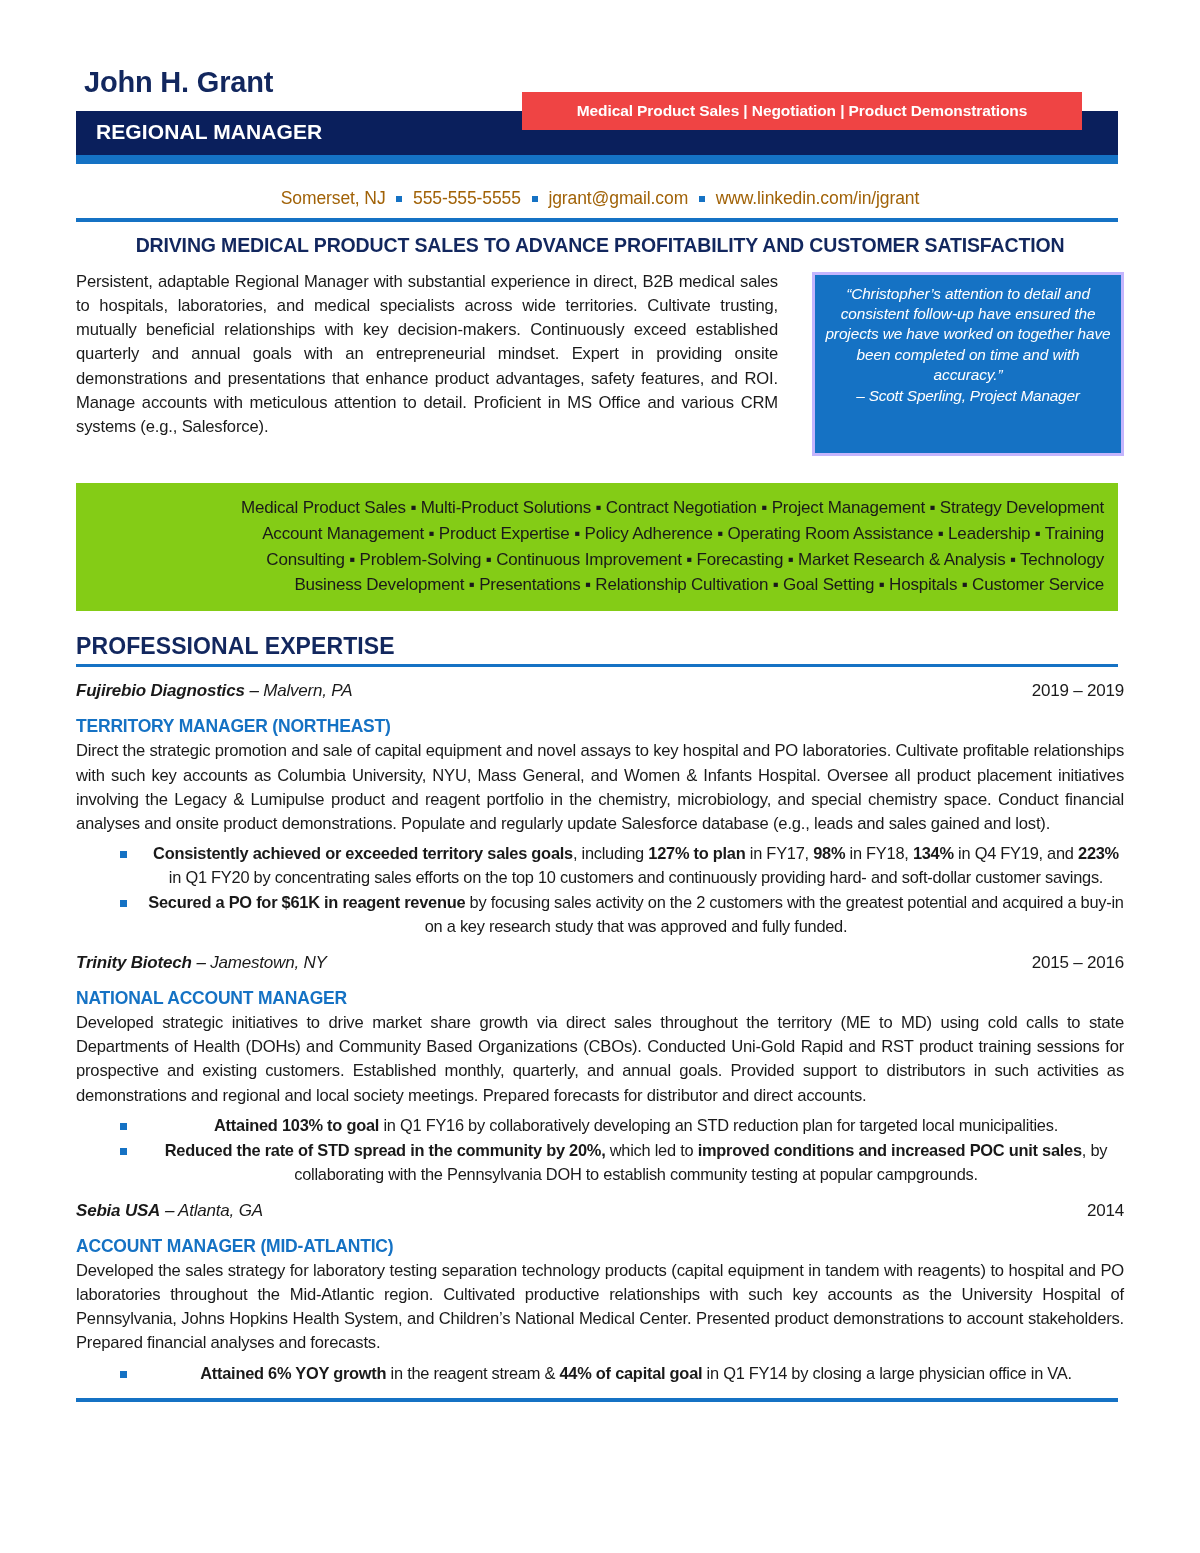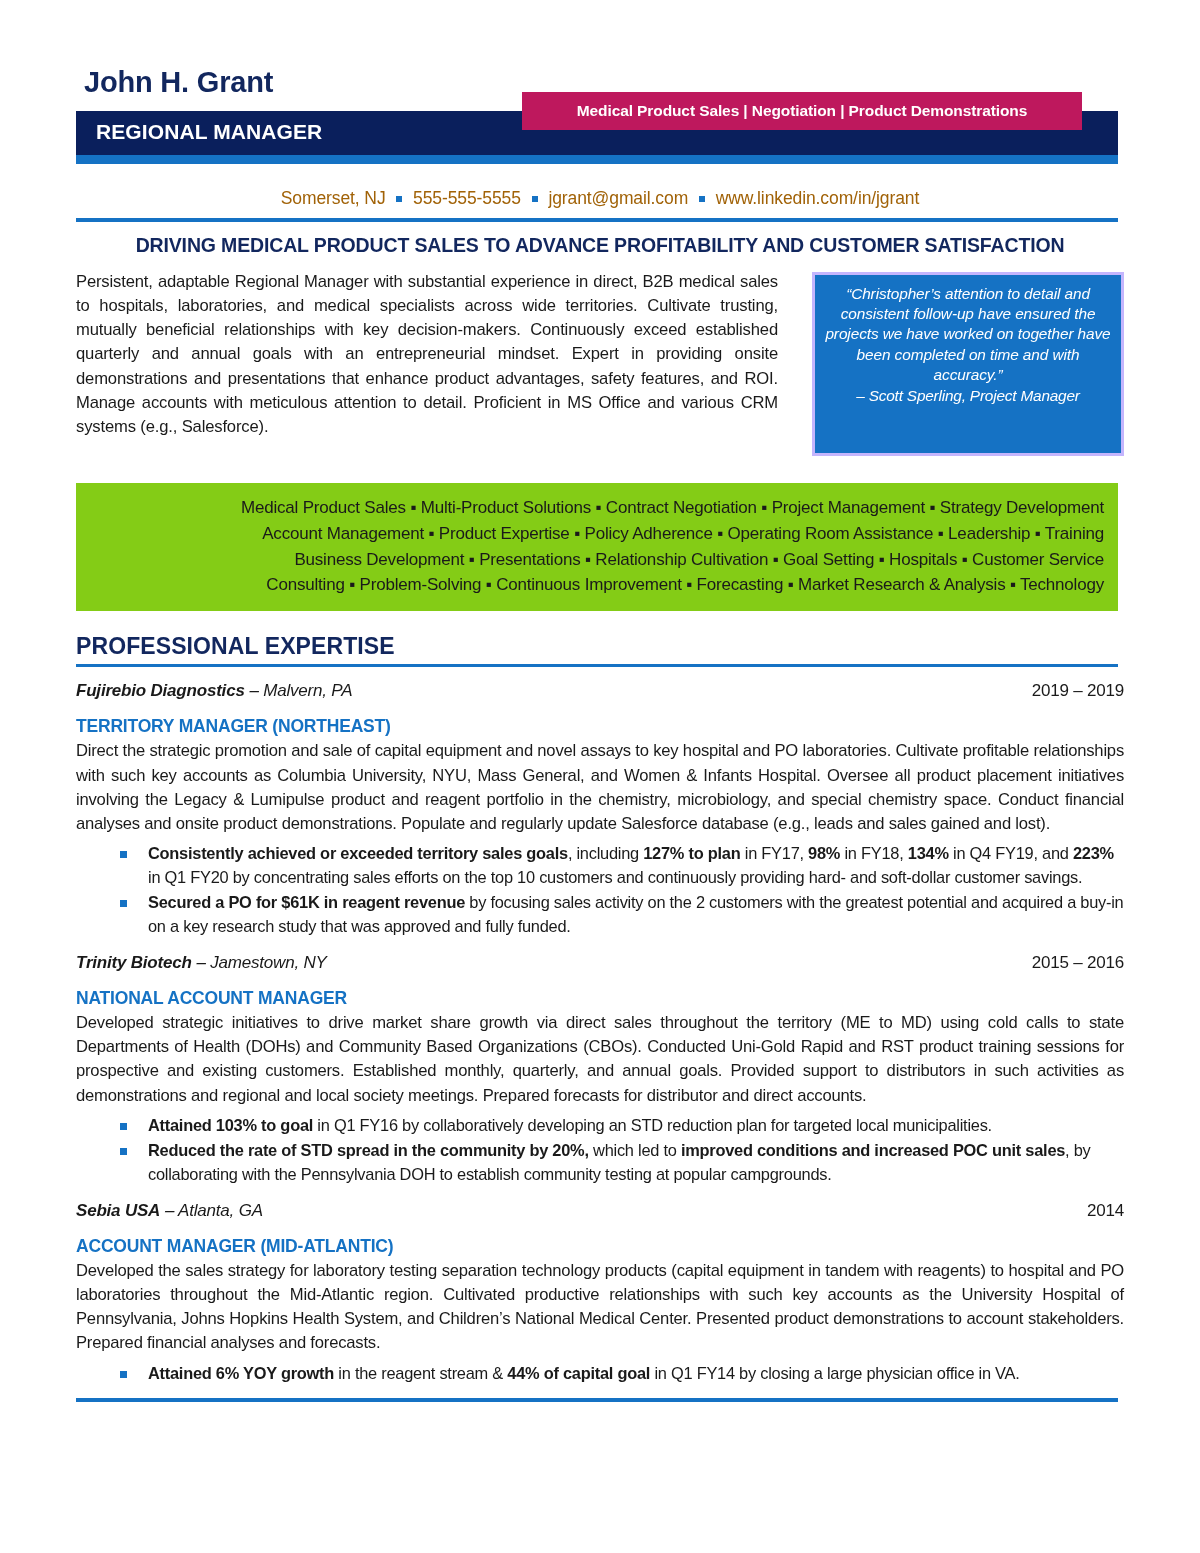--- a/index.html
+++ b/index.html
@@ -63,21 +63,21 @@
     color: #ffffff;
     letter-spacing: 0.1px;
     z-index: 4;
     white-space: nowrap;
   }
   .tagline-box {
     position: absolute;
     left: 446px; top: 22px;
     width: 560px;
     height: 38px;
-    background: #be185d;
+    background: #ef4444;
     z-index: 5;
     display: flex;
     align-items: center;
     justify-content: center;
   }
   .tagline-text {
     font-size: 15.5px;
     font-weight: bold;
     color: #ffffff;
     white-space: nowrap;
@@ -231,20 +231,21 @@
     list-style: none;
   }
   ul.bullets li {
     position: relative;
     padding-left: 72px;
     font-size: 16.4px;
     line-height: 1.46;
     color: #1a1a1a;
     margin-bottom: 1px;
     letter-spacing: -0.25px;
+    text-align: center;
   }
   ul.bullets li::before {
     content: "";
     position: absolute;
     left: 44px; top: 9px;
     width: 7px; height: 7px;
     background: #1572c4;
   }
   ul.bullets li b { font-weight: bold; }
 
@@ -290,22 +291,22 @@
       <div class="summary-text">Persistent, adaptable Regional Manager with substantial experience in direct, B2B medical sales to hospitals, laboratories, and medical specialists across wide territories. Cultivate trusting, mutually beneficial relationships with key decision-makers. Continuously exceed established quarterly and annual goals with an entrepreneurial mindset. Expert in providing onsite demonstrations and presentations that enhance product advantages, safety features, and ROI. Manage accounts with meticulous attention to detail. Proficient in MS Office and various CRM systems (e.g., Salesforce).</div>
       <div class="quote-box">
         <div class="quote-text">“Christopher’s attention to detail and consistent follow-up have ensured the projects we have worked on together have been completed on time and with accuracy.”</div>
         <div class="quote-attrib">– Scott Sperling, Project Manager</div>
       </div>
     </div>
 
     <div class="skills-box">
       <div class="skills-line">Medical Product Sales ▪ Multi-Product Solutions ▪ Contract Negotiation ▪ Project Management ▪ Strategy Development</div>
       <div class="skills-line">Account Management ▪ Product Expertise ▪ Policy Adherence ▪ Operating Room Assistance ▪ Leadership ▪ Training</div>
+      <div class="skills-line">Consulting ▪ Problem-Solving ▪ Continuous Improvement ▪ Forecasting ▪ Market Research &amp; Analysis ▪ Technology</div>
       <div class="skills-line">Business Development ▪ Presentations ▪ Relationship Cultivation ▪ Goal Setting ▪ Hospitals ▪ Customer Service</div>
-      <div class="skills-line">Consulting ▪ Problem-Solving ▪ Continuous Improvement ▪ Forecasting ▪ Market Research &amp; Analysis ▪ Technology</div>
     </div>
 
     <div class="section-head">PROFESSIONAL EXPERTISE</div>
     <div class="section-rule"></div>
 
     <div class="job">
       <div class="job-line">
         <span class="job-company">Fujirebio Diagnostics</span>
         <span class="job-location">– Malvern, PA</span>
         <span class="job-dates">2019 – 2019</span>

